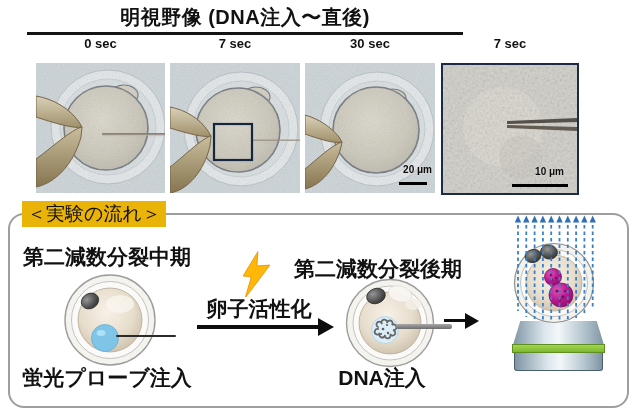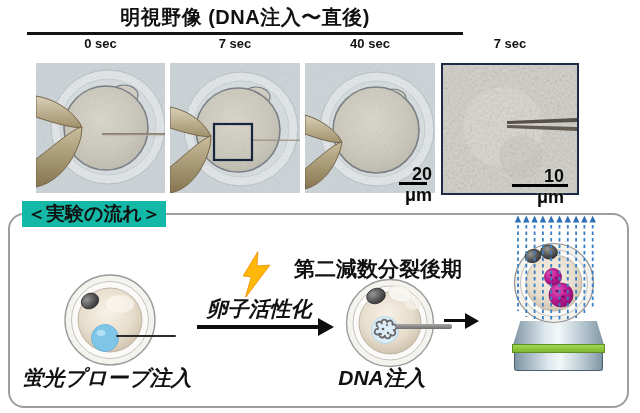--- a/index.html
+++ b/index.html
@@ -7,27 +7,27 @@
        font-family:"Liberation Sans","DejaVu Sans",sans-serif;color:#111;border-radius:10px;}
   .abs{position:absolute;}
   .ctr{text-align:center;}
   
   .fig-title{left:75px;top:4px;width:340px;font-size:20px;font-weight:600;letter-spacing:.5px;}
   .title-underline{left:27px;top:32px;width:436px;height:3px;background:#141414;}
   .time-label{top:36px;font-size:13px;font-weight:700;}
   .panel{top:63px;background:#cdd5d9;}
   .panel svg{display:block;}
   .panel4{border:2px solid #1d2b47;}
-  .scale-text{font-size:18px;font-weight:700;color:#0a0a0a;text-shadow:0 0 2px #e8e6df;}
+  .scale-text{font-size:10px;font-weight:700;color:#0a0a0a;text-shadow:0 0 2px #e8e6df;}
   .scale-bar{height:3px;background:#000;}
   
   .flow-box{left:8px;top:213px;width:621px;height:195px;border:2px solid #9e9e9e;border-radius:16px;box-sizing:border-box;}
-  .flow-heading{left:22px;top:201px;font-size:19px;font-weight:700;background:#14b8a6;padding:0 5px;}
+  .flow-heading{left:22px;top:201px;font-size:19px;font-weight:400;background:#eab308;padding:0 5px;}
   .step-title{font-size:21px;font-weight:700;}
-  .step-caption{font-size:21px;font-weight:700;font-style:italic;}
+  .step-caption{font-size:21px;font-weight:700;}
   .needle1{left:116px;top:335px;width:60px;height:2px;background:#2b2b2b;border-radius:1px;z-index:6;}
   .needle2{left:396px;top:324px;width:56px;height:4.5px;background:linear-gradient(#a8a8a8,#6d6d6d);border-radius:2px;z-index:6;}
   .arrow-shaft{background:#0d0d0d;}
   .tri-right{width:0;height:0;border-top:9px solid transparent;border-bottom:9px solid transparent;border-left:16px solid #0d0d0d;}
   .tri-right.small{border-top-width:8px;border-bottom-width:8px;border-left-width:14px;}
   
   .obj-trap{left:513px;top:321px;width:91px;height:24px;
     background:linear-gradient(90deg,#7f95a4 0%,#dde7ed 35%,#f3f7f9 50%,#b9c9d2 75%,#7f95a4 100%);
     -webkit-clip-path:polygon(8% 0,92% 0,100% 100%,0 100%);clip-path:polygon(8% 0,92% 0,100% 100%,0 100%);
     filter:drop-shadow(0 0 1px #44596a);z-index:2;}
@@ -89,21 +89,21 @@
         <stop offset="1" stop-color="#8e0f6e"></stop>
       </radialGradient>
     </defs>
   </svg>
 
   <div class="abs ctr fig-title">明視野像 (DNA注入〜直後)</div>
   <div class="abs title-underline"></div>
 
   <div class="abs ctr time-label" style="left:36px;width:129px;">0 sec</div>
   <div class="abs ctr time-label" style="left:170px;width:130px;">7 sec</div>
-  <div class="abs ctr time-label" style="left:305px;width:130px;">40 sec</div>
+  <div class="abs ctr time-label" style="left:305px;width:130px;">30 sec</div>
   <div class="abs ctr time-label" style="left:441px;width:138px;">7 sec</div>
 
   <div class="abs panel" style="left:36px;width:129px;height:130px;">
     <svg width="129" height="130" viewBox="0 0 129 130">
       <rect width="129" height="130" fill="#cdd5d9"></rect>
       <circle cx="72" cy="64" r="57" fill="#e3e8ea" stroke="#b6bfc3"></circle>
       <circle cx="72" cy="64" r="48" fill="#d9dfe2" stroke="#c2cacd" stroke-width="0.8"></circle>
       <ellipse cx="88" cy="32" rx="14" ry="10" fill="#d3cec1" stroke="#70777d" stroke-width="1.2"></ellipse>
       <circle cx="70" cy="65" r="42" fill="url(#cellG)" stroke="#70777d" stroke-width="1.6"></circle>
       <rect width="129" height="130" filter="url(#grain)" opacity="0.3"></rect>
@@ -154,20 +154,21 @@
   </div>
 
   <div class="abs scale-text" style="left:392px;top:164px;width:40px;text-align:right;">20 μm</div>
   <div class="abs scale-bar" style="left:399px;top:182px;width:28px;"></div>
   <div class="abs scale-text" style="left:512px;top:166px;width:52px;text-align:right;">10 μm</div>
   <div class="abs scale-bar" style="left:512px;top:184px;width:56px;"></div>
 
   <div class="abs flow-box"></div>
   <div class="abs flow-heading">＜実験の流れ＞</div>
 
+  <div class="abs ctr step-title" style="left:16px;top:243px;width:182px;">第二減数分裂中期</div>
   <div class="abs z4" style="left:62px;top:272px;">
     <svg width="96" height="96" viewBox="0 0 96 96">
       <circle cx="48" cy="48" r="45" fill="#f5f3ee" stroke="#9c9c9c" stroke-width="1.4"></circle>
       <circle cx="48" cy="48" r="38.5" fill="#fbfaf8" stroke="#c3c3c3"></circle>
       <circle cx="48" cy="48" r="32" fill="url(#eggG)" stroke="#b4aa98" stroke-width="0.8"></circle>
       <ellipse cx="58" cy="32" rx="14" ry="9" fill="#fbf8f2" opacity="0.7"></ellipse>
       <ellipse cx="28" cy="29" rx="9" ry="7.5" transform="rotate(-30 28 29)" fill="url(#pbG)" stroke="#2f2f2f" stroke-width="0.8"></ellipse>
       <circle cx="43" cy="66" r="13.5" fill="#7ec5e8" stroke="#5aa8d4" stroke-width="0.7"></circle>
       <ellipse cx="39" cy="61" rx="4.5" ry="3" fill="#b8e2f6" opacity="0.9"></ellipse>
     </svg>

